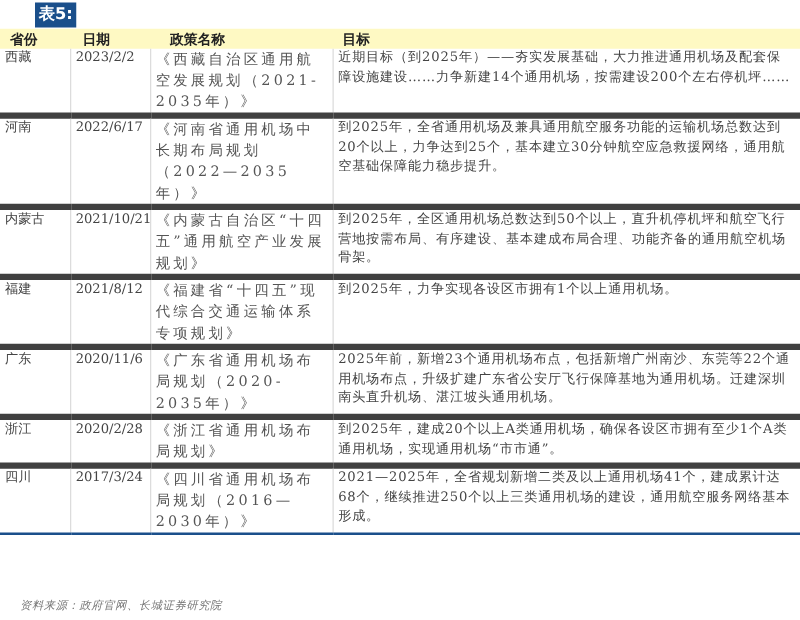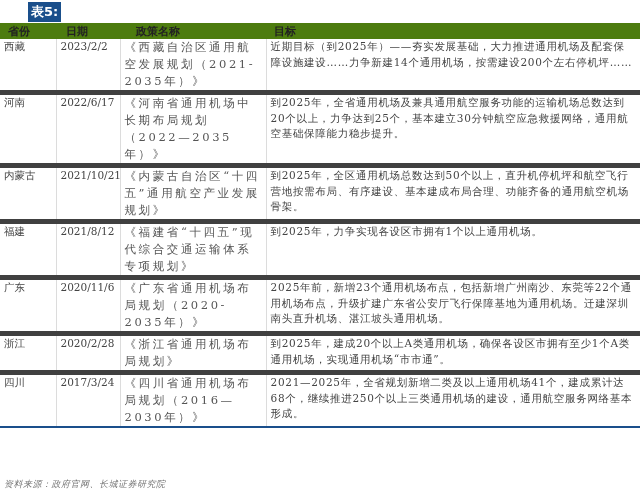--- a/index.html
+++ b/index.html
@@ -3,33 +3,33 @@
 <meta charset="utf-8">
 <style>
   * { box-sizing: border-box; margin: 0; padding: 0; }
   html, body { width: 640px; height: 496px; background: #ffffff; overflow: hidden; }
   body { font-family: "DejaVu Serif", "Liberation Serif", serif; color: #333; position: relative; }
 
   .title-bar { position: absolute; left: 0; top: 2px; height: 20px; display: flex; align-items: center; padding-left: 28px; }
   .title-badge { background: #1a4f8b; color: #fff; font-family: "DejaVu Sans", sans-serif; font-weight: bold; font-size: 13px; height: 20px; line-height: 20px; padding: 0 3px 0 3px; }
   .title-text { color: #1a4f8b; font-family: "DejaVu Sans", sans-serif; font-weight: bold; font-size: 14px; padding-left: 3px; letter-spacing: 0.5px; margin-top: 40px; }
 
-  .hdr { position: absolute; left: 0; top: 23px; width: 640px; height: 16px; background: #4d7c0f; font-family: "DejaVu Sans", sans-serif; font-weight: bold; font-size: 11px; color: #222; }
+  .hdr { position: absolute; left: 0; top: 23px; width: 640px; height: 16px; background: #fef9c3; font-family: "DejaVu Sans", sans-serif; font-weight: bold; font-size: 11px; color: #222; }
   .hdr span { position: absolute; top: 1px; }
 
   table.grid { position: absolute; left: 0; top: 39px; width: 640px; border-collapse: collapse; table-layout: fixed; font-size: 10.5px; line-height: 15.5px; color: #444; }
   table.grid td { vertical-align: top; padding: 0 4px; border-bottom: 5px solid #404040; }
   table.grid td + td { border-left: 1px solid #dcdcdc; }
   td.c1 { width: 56px; padding-left: 8px; }
   td.c2 { width: 64px; }
   td.c3 { width: 146px; padding-left: 8px; padding-right: 6px; letter-spacing: 2.6px; font-size: 11.5px; line-height: 17px; color: #555; margin-top: 22px; }
   td.c4 { padding-left: 8px; letter-spacing: 0.7px; color: #444; }
   tr.last td { border-bottom: 2px solid #1a4f8b; }
 
-  .source { position: absolute; left: 4px; top: 478px; font-size: 9px; font-style: italic; color: #777; letter-spacing: 0.5px; }
+  .source { position: absolute; left: 16px; top: 478px; font-size: 9px; font-style: italic; color: #777; letter-spacing: 0.5px; }
 </style>
 </head>
 <body>
 
 <div class="title-bar">
   <span class="title-badge">表5:</span>
   <span class="title-text">各省关于通用机场建设规划不完全统计</span>
 </div>
 
 <div class="hdr">

